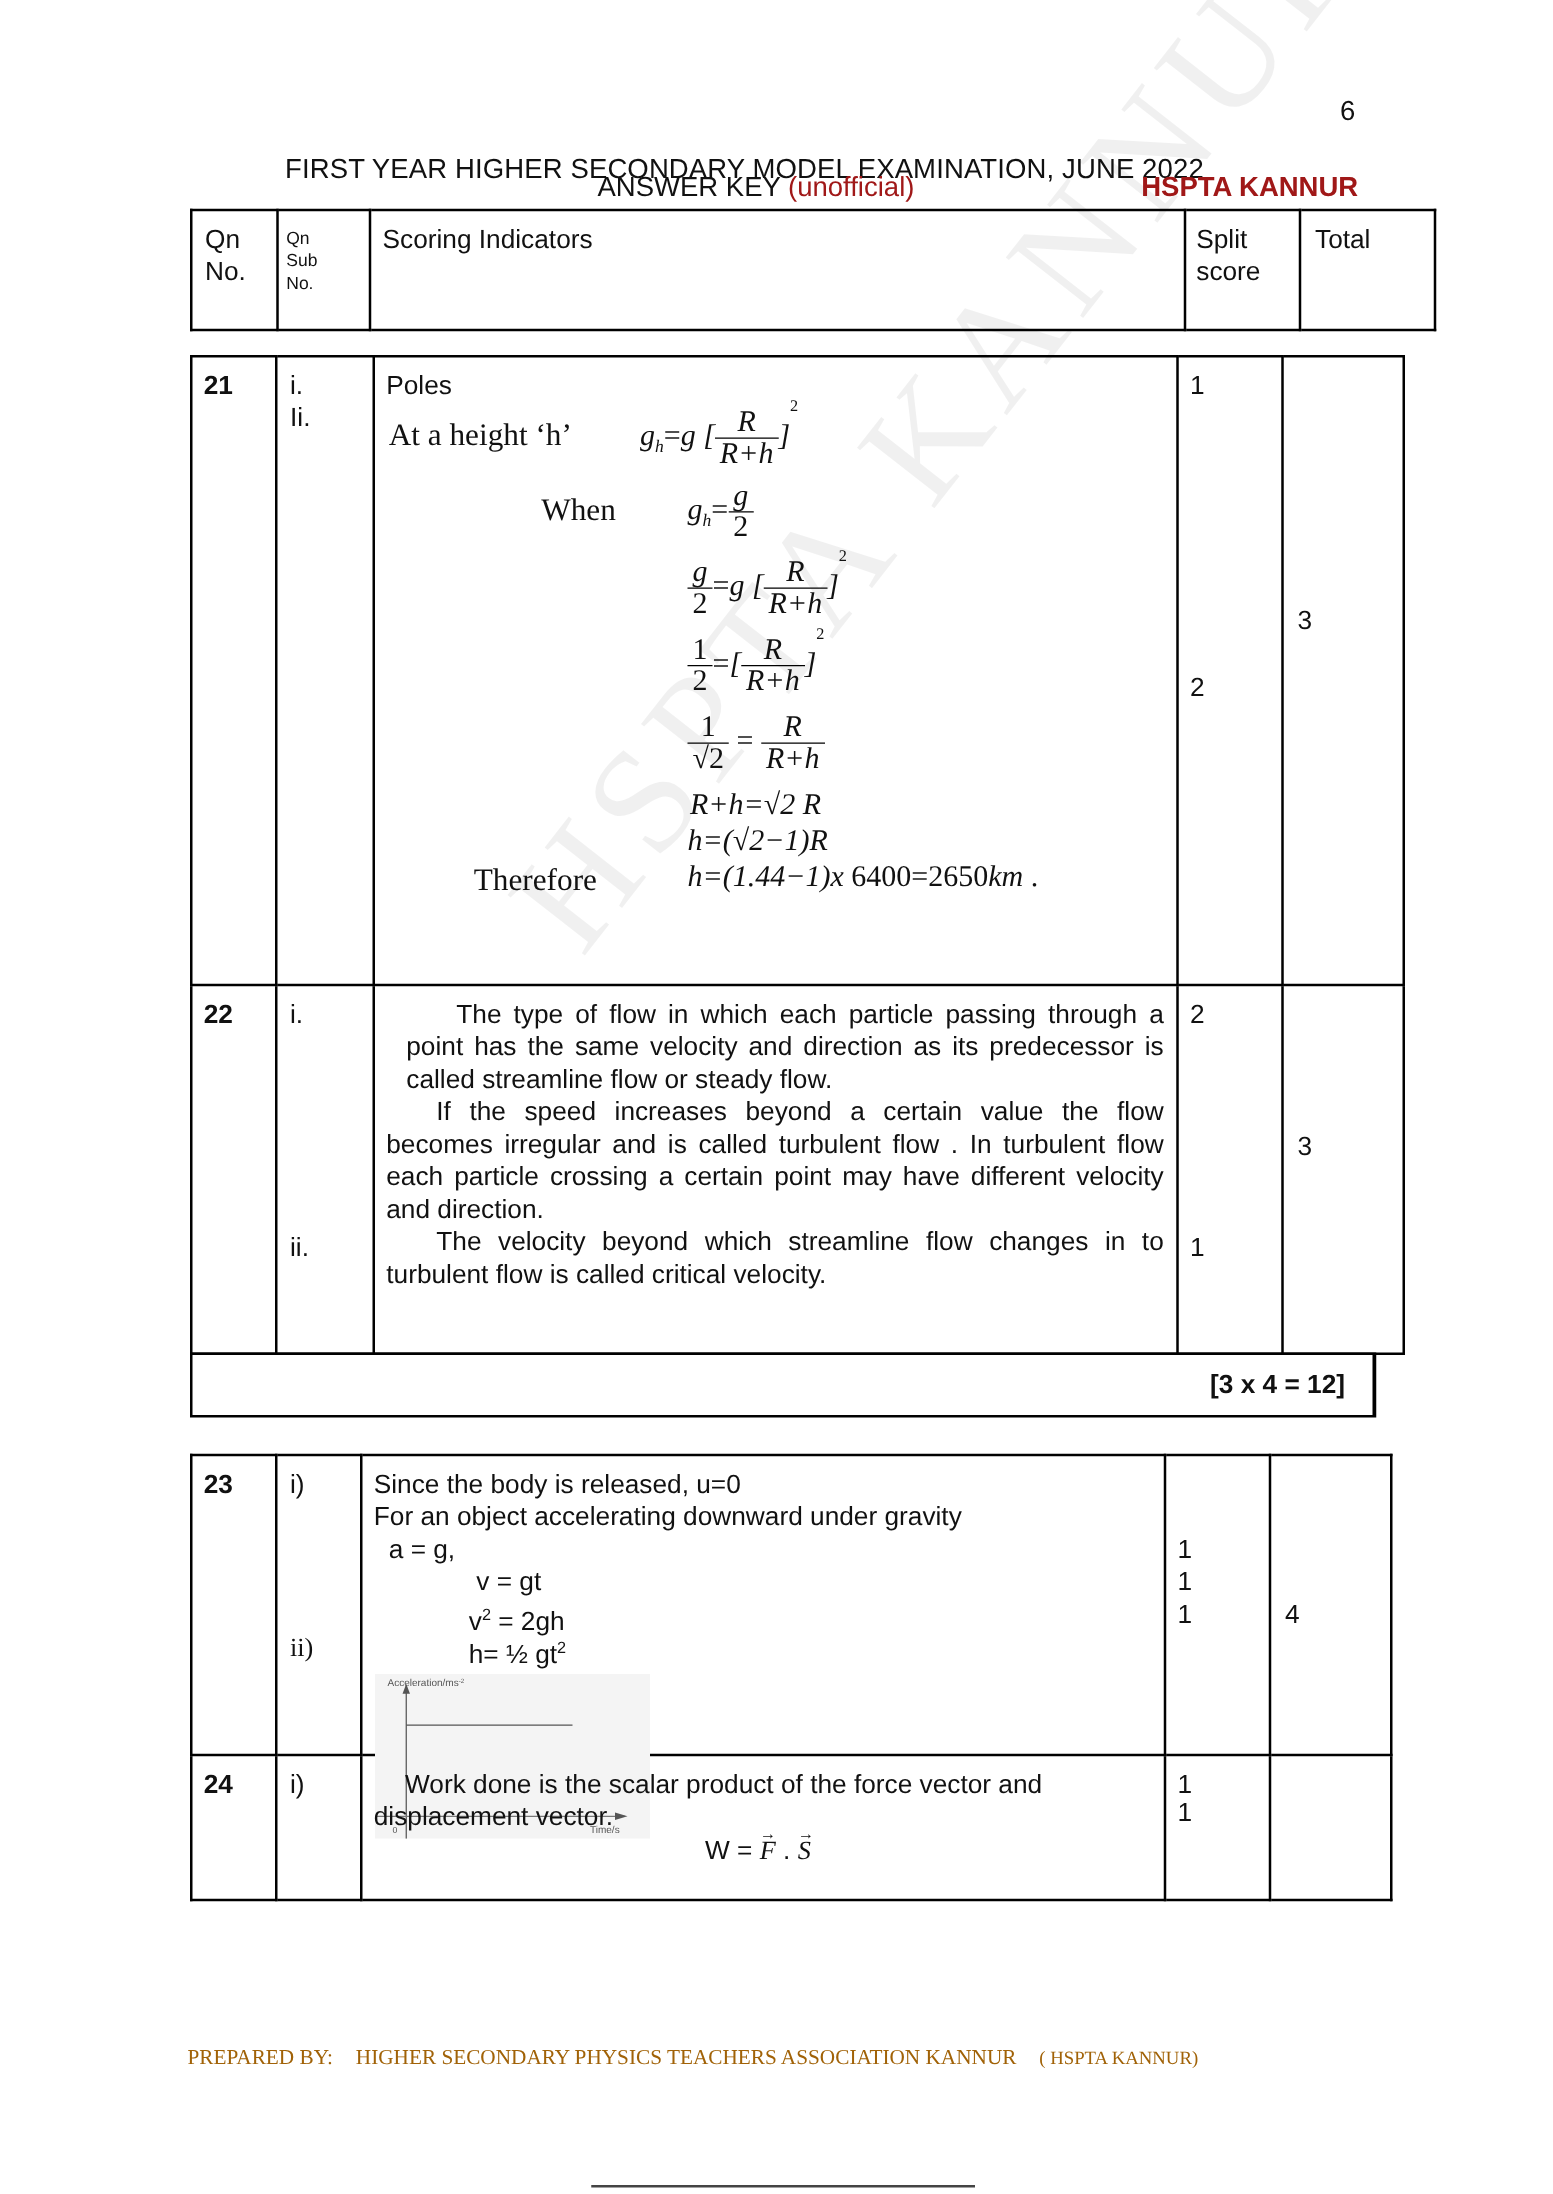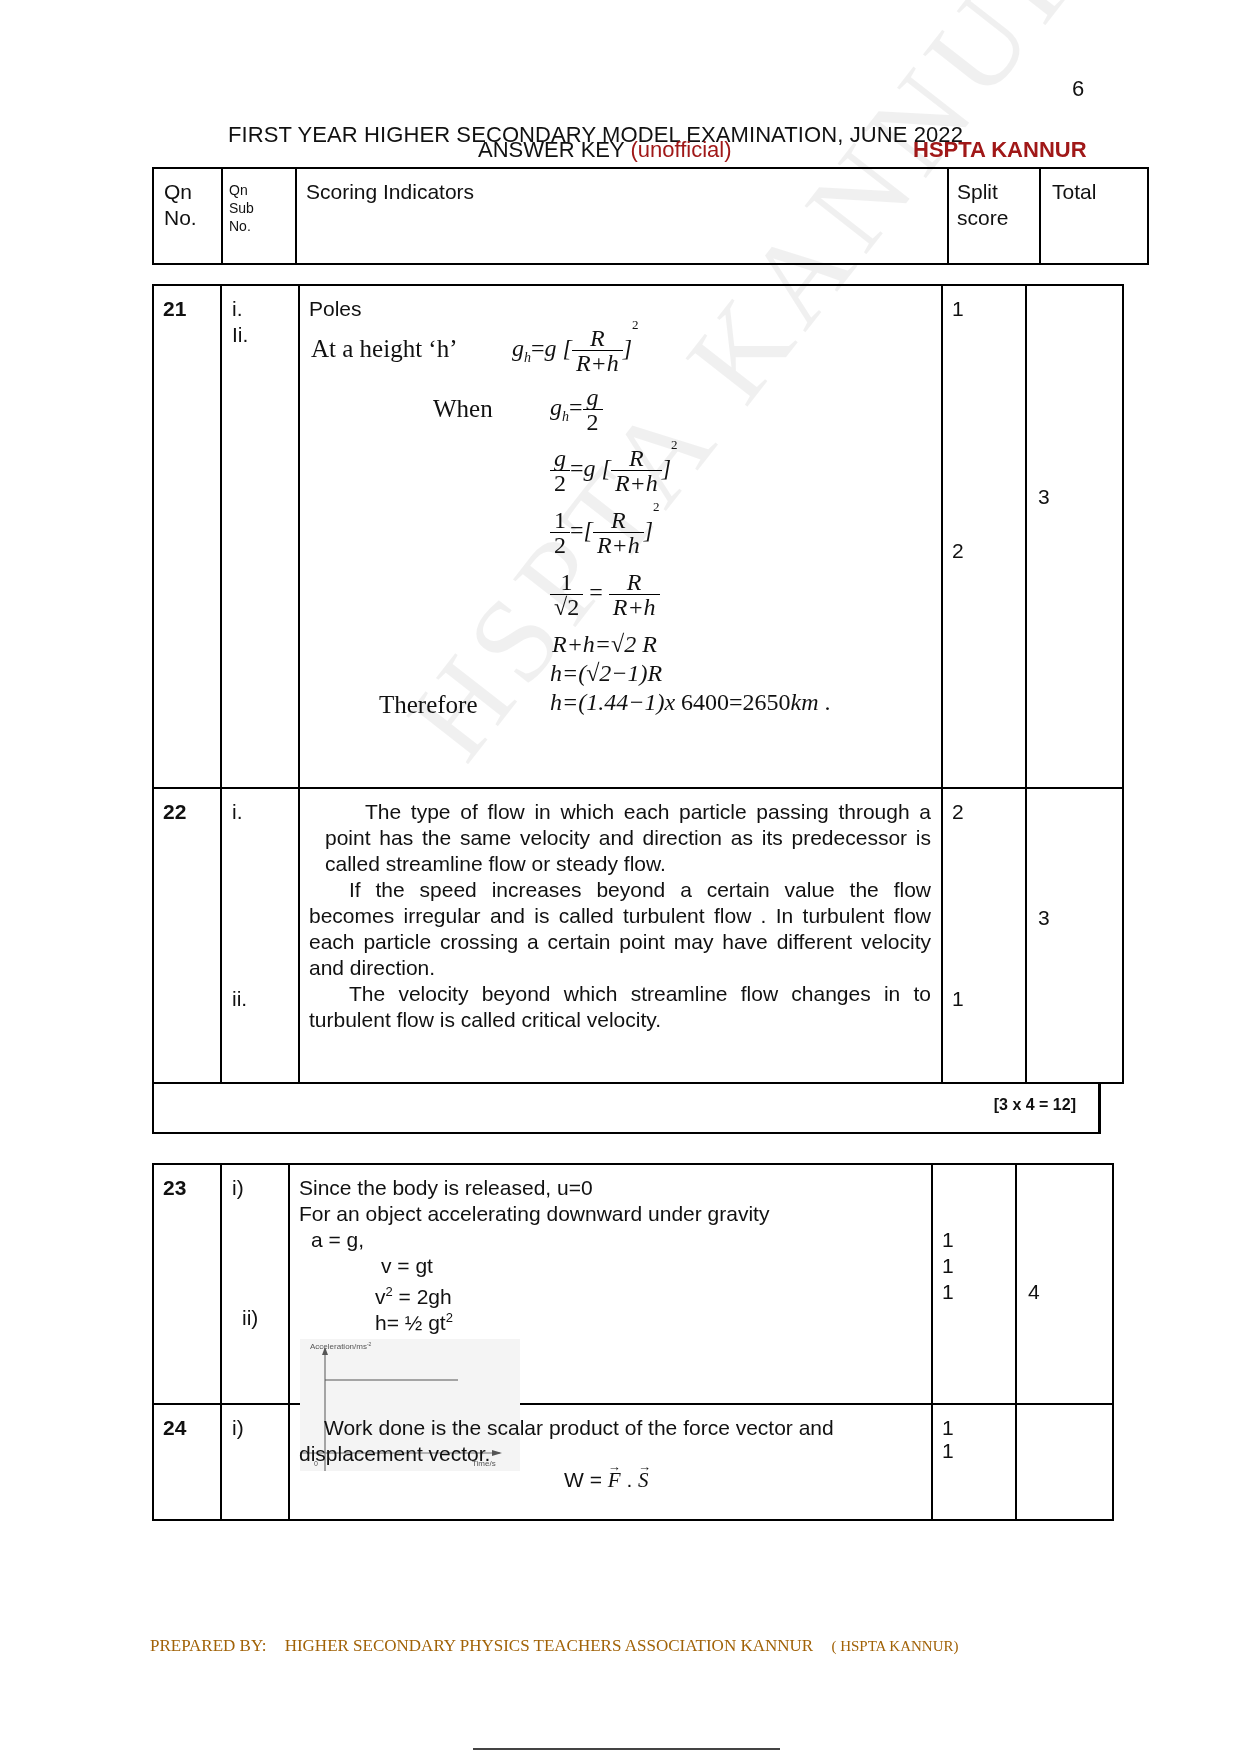--- a/index.html
+++ b/index.html
@@ -23,21 +23,21 @@
   .subc{padding:10px 0 0 10px;}
   .cell{position:relative;}
   .serif{font-family:"Liberation Serif",serif;}
   .math{font-family:"Liberation Serif",serif;font-style:italic;font-size:24px;}
   .frac{display:inline-block;vertical-align:middle;text-align:center;line-height:24px;}
   .frac .n{display:block;border-bottom:1.5px solid #000;padding:0 4px;}
   .frac .d{display:block;padding:0 4px;}
   .just{text-align:justify;}
   .instr{left:152px;top:1082px;width:944px;height:48px;border:2px solid #000;border-right-width:3px;}
   .instr .txt{position:absolute;left:28px;top:12px;font-size:21px;font-weight:bold;}
-  .instr .marks{position:absolute;right:22px;top:12px;font-size:16px;font-weight:bold;}
+  .instr .marks{position:absolute;right:22px;top:12px;font-size:21px;font-weight:bold;}
   .footer{left:150px;top:1636px;font-family:"Liberation Serif",serif;font-size:17px;color:#a16207;white-space:nowrap;}
   .bline{left:473px;top:1748px;width:307px;height:1.5px;background:#444;}
   .wm{left:380px;top:700px;font-family:"Liberation Serif",serif;font-size:120px;color:rgba(0,0,0,0.06);transform:rotate(-52deg);transform-origin:left top;white-space:nowrap;letter-spacing:10px;}
 </style>
 </head>
 <body>
 
 <div class="abs wm">HSPTA KANNUR</div>
 
 <div class="abs pnum">6</div>
@@ -124,21 +124,21 @@
 <div class="abs instr">
   <span class="marks">[3 x 4 = 12]</span>
 </div>
 
 <table style="top:1163px;">
   <tbody>
       <tr style="height:240px;">
     <td class="c1 qno">23</td>
     <td class="c2 cell">
       <div class="abs" style="left:10px;top:10px;">i)</div>
-      <div class="abs" style="left:20px;top:140px;">ii)</div>
+      <div class="abs" style="left:10px;top:140px;font-family:Liberation Serif, serif;">ii)</div>
     </td>
     <td class="c3 cell">
       <div class="abs" style="left:9px;top:10px;white-space:nowrap;">Since the body is released,  u=0</div>
       <div class="abs" style="left:9px;top:36px;white-space:nowrap;">For an object accelerating downward under gravity</div>
       <div class="abs" style="left:21px;top:62px;white-space:nowrap;">a = g,</div>
       <div class="abs" style="left:91px;top:88px;white-space:nowrap;">v = gt</div>
       <div class="abs" style="left:85px;top:114px;white-space:nowrap;"><span>v</span><sup style="font-size:13px;">2</sup><span> = 2gh</span></div>
       <div class="abs" style="left:85px;top:140px;white-space:nowrap;"><span>h= ½ gt</span><sup style="font-size:13px;">2</sup></div>
       <svg class="abs" style="left:10px;top:174px;" width="220" height="132">
         <rect x="0" y="0" width="220" height="132" fill="#f4f4f4"></rect>

